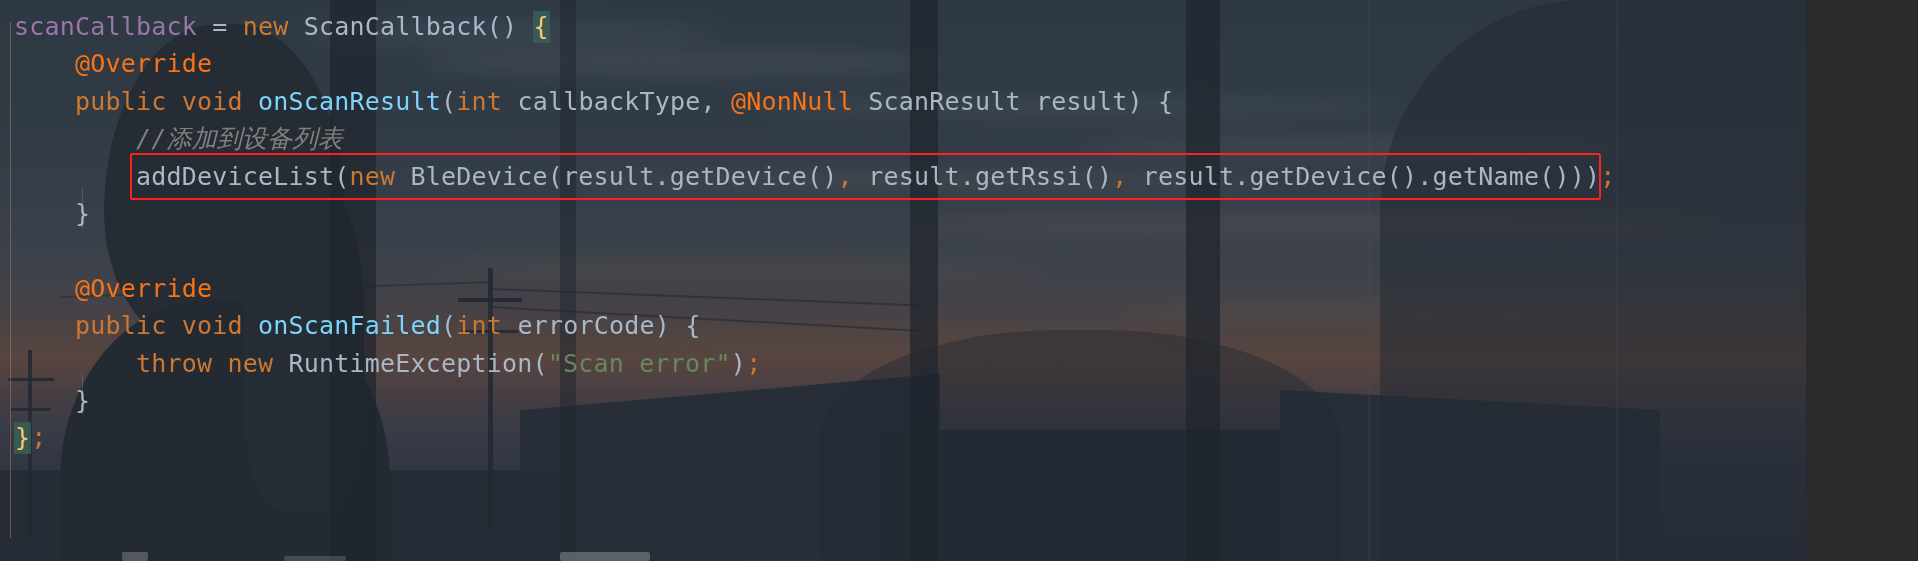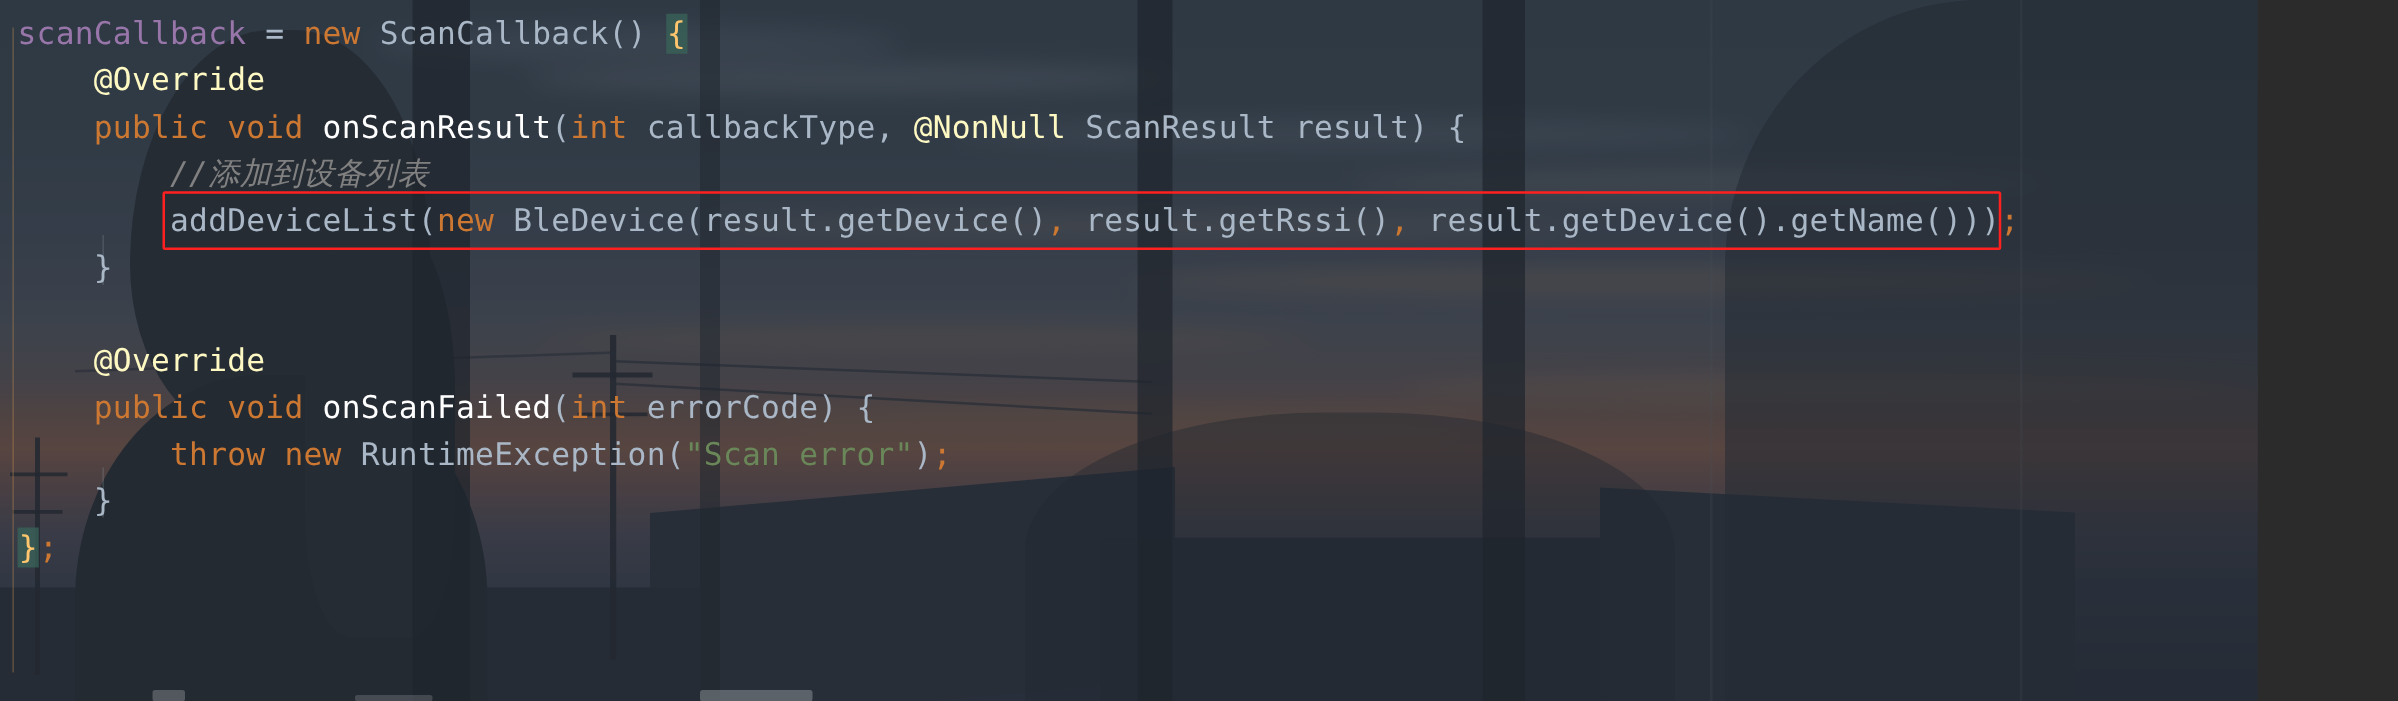--- a/index.html
+++ b/index.html
@@ -115,22 +115,22 @@
     width: 1px;
   }
   .guide.warm { background: rgba(190,140,80,.45); }
   .guide.cool { background: rgba(150,160,170,.30); }
 
   
   .t-field     { color: #9876aa; }
   .t-keyword   { color: #cc7832; }
   .t-class     { color: #a9b7c6; }
   .t-plain     { color: #a9b7c6; }
-  .t-anno      { color: #fef9c3; }
-  .t-method    { color: #ffffff; }
+  .t-anno      { color: #f97316; }
+  .t-method    { color: #7dd3fc; }
   .t-string    { color: #6a8759; }
   .t-semi      { color: #cc7832; }
   .t-comment   { color: #808080; font-style: italic; margin-top: 28px; }
   .t-brace-hl  {
     color: #ffc66d;
     background: rgba(58,100,90,.75);
     padding: 1px 1px 2px 1px;
   }
 
   

